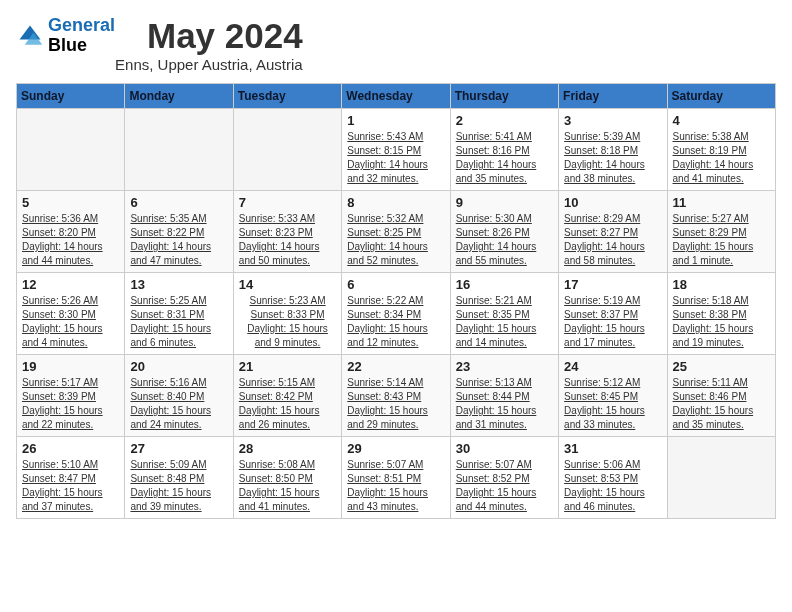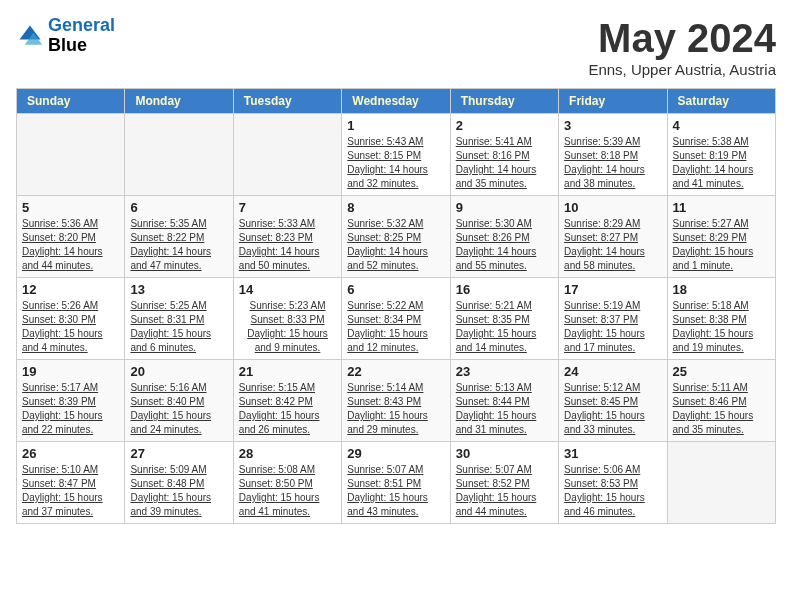--- a/index.html
+++ b/index.html
@@ -5,21 +5,20 @@
     * { box-sizing: border-box; margin: 0; padding: 0; }
     body {
       font-family: Arial, sans-serif;
       background: #fff;
       width: 792px;
       min-height: 612px;
       padding: 16px;
     }
     .header {
       display: flex;
-      justify-content: space-between;
       align-items: flex-start;
       margin-bottom: 10px;
     }
     .logo {
       display: flex;
       align-items: center;
       gap: 4px;
     }
     .logo-text {
       font-size: 18px;
@@ -31,38 +30,38 @@
       color: #1a6db5;
     }
     .logo-icon {
       width: 28px;
       height: 28px;
     }
     .title-block {
       text-align: right;
     }
     .month-year {
-      font-size: 40px;
+      font-size: 35px;
       font-weight: bold;
       color: #333;
     }
     .location {
       font-size: 15px;
       color: #333;
     }
     .calendar {
       width: 100%;
       border-collapse: collapse;
       font-size: 11px;
     }
     .calendar th {
       background-color: #3a7dc9;
-      color: #fef9c3;
+      color: #0f172a;
       text-align: left;
-      padding: 5px 10px;
+      padding: 5px 4px;
       font-size: 12px;
       font-weight: bold;
       border: 1px solid #ccc;
     }
     .calendar td {
       vertical-align: top;
       border: 1px solid #ccc;
       padding: 4px 5px;
       width: 108px;
       min-height: 80px;

